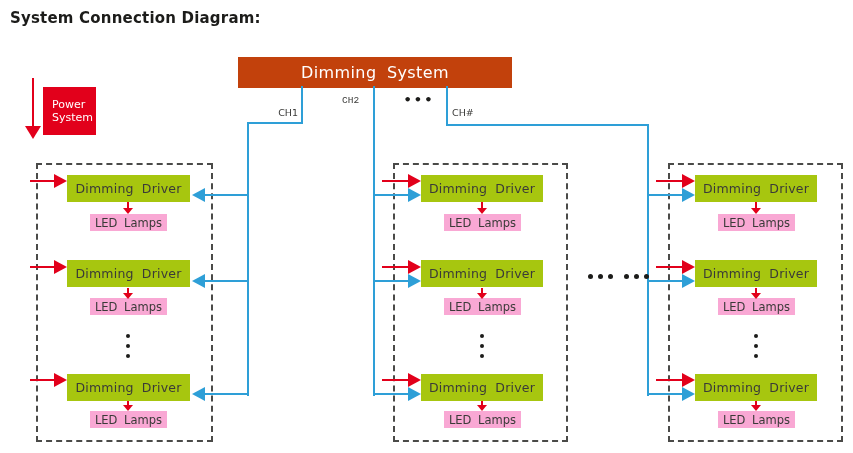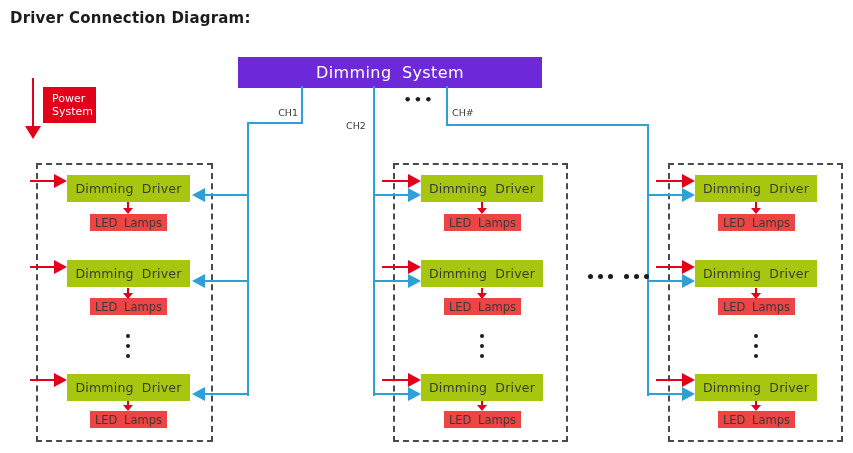--- a/index.html
+++ b/index.html
@@ -2,35 +2,35 @@
 <html><head>
 <meta charset="utf-8">
 <style>
   html,body { margin:0; padding:0; background:#ffffff; }
   body { font-family:"DejaVu Sans","Liberation Sans",sans-serif; }
   .canvas { position:relative; width:853px; height:453px; background:#fff; overflow:hidden; }
 
   .title { position:absolute; left:10px; top:9px; font-size:15px; font-weight:bold;
            color:#1c1c1a; letter-spacing:0.2px; }
 
-  .sysbox { position:absolute; left:238px; top:57px; width:304px; height:31px;
-            background:#6d28d9; color:#ffffff; display:flex; align-items:center;
+  .sysbox { position:absolute; left:238px; top:57px; width:274px; height:31px;
+            background:#c2410c; color:#ffffff; display:flex; align-items:center;
             justify-content:center; font-size:16px; word-spacing:5px; letter-spacing:0.4px; }
 
-  .powerbox { position:absolute; left:43px; top:87px; width:53px; height:36px;
+  .powerbox { position:absolute; left:43px; top:87px; width:53px; height:48px;
               background:#e2001b; color:#fff; font-size:11px; line-height:13px;
               display:flex; flex-direction:column; justify-content:center;
               padding-left:9px; box-sizing:border-box; }
 
   .group { position:absolute; border:2px dashed #4a4a48; box-sizing:border-box; }
 
   .driver { position:absolute; background:#a7c60f; color:#3a3a38; font-size:12.5px;
             display:flex; align-items:center; justify-content:center;
             word-spacing:4px; letter-spacing:0.2px; }
-  .lamp   { position:absolute; background:#ef4444; color:#3a3a38; font-size:11.5px;
+  .lamp   { position:absolute; background:#f9a8d4; color:#3a3a38; font-size:11.5px;
             display:flex; align-items:center; justify-content:center; word-spacing:3px; }
 
   .line { position:absolute; background:#2e9fd7; }
 
   .harrow { position:absolute; height:14px; }
   .harrow::before { content:""; position:absolute; top:6px; height:2px; background:var(--c); }
   .harrow.right::before { left:0; right:11px; }
   .harrow.right::after  { content:""; position:absolute; right:0; top:0; width:0; height:0;
                           border-left:13px solid var(--c);
                           border-top:7px solid transparent; border-bottom:7px solid transparent; }
@@ -61,32 +61,32 @@
   .vdots i { width:4px; height:4px; background:#1c1c1a; border-radius:50%; }
   .hdots { position:absolute; display:flex; gap:5px; align-items:center; }
   .hdots i { width:5px; height:5px; background:#1c1c1a; border-radius:50%; }
   .hdots i.gap { margin-left:6px; }
 </style>
 </head>
 <body>
 
 <div class="canvas">
 
-  <div class="title">Driver Connection Diagram:</div>
+  <div class="title">System Connection Diagram:</div>
 
   <div class="sysbox">Dimming System</div>
 
   <div class="big-down" style="left:25px;top:78px;height:61px;"></div>
   <div class="powerbox">
     <span>Power</span>
     <span>System</span>
   </div>
 
   <div class="chlabel" style="left:270px;top:95px;width:28px;text-align:right;">CH1</div>
-  <div class="chlabel" style="left:342px;top:108px;width:28px;text-align:center;">CH2</div>
+  <div class="chlabel" style="left:342px;top:83px;width:28px;text-align:left;font-family:Liberation Mono, monospace;">CH2</div>
   <div class="chdots" style="left:401px;top:92px;width:36px;">•••</div>
   <div class="chlabel" style="left:452px;top:95px;width:30px;text-align:left;">CH#</div>
 
   <div class="line" style="left:301px;top:86px;width:2px;height:38px;"></div>
   <div class="line" style="left:247px;top:122px;width:56px;height:2px;"></div>
   <div class="line" style="left:247px;top:122px;width:2px;height:274px;"></div>
   <div class="line" style="left:373px;top:86px;width:2px;height:310px;"></div>
   <div class="line" style="left:446px;top:86px;width:2px;height:40px;"></div>
   <div class="line" style="left:446px;top:124px;width:203px;height:2px;"></div>
   <div class="line" style="left:647px;top:124px;width:2px;height:272px;"></div>

